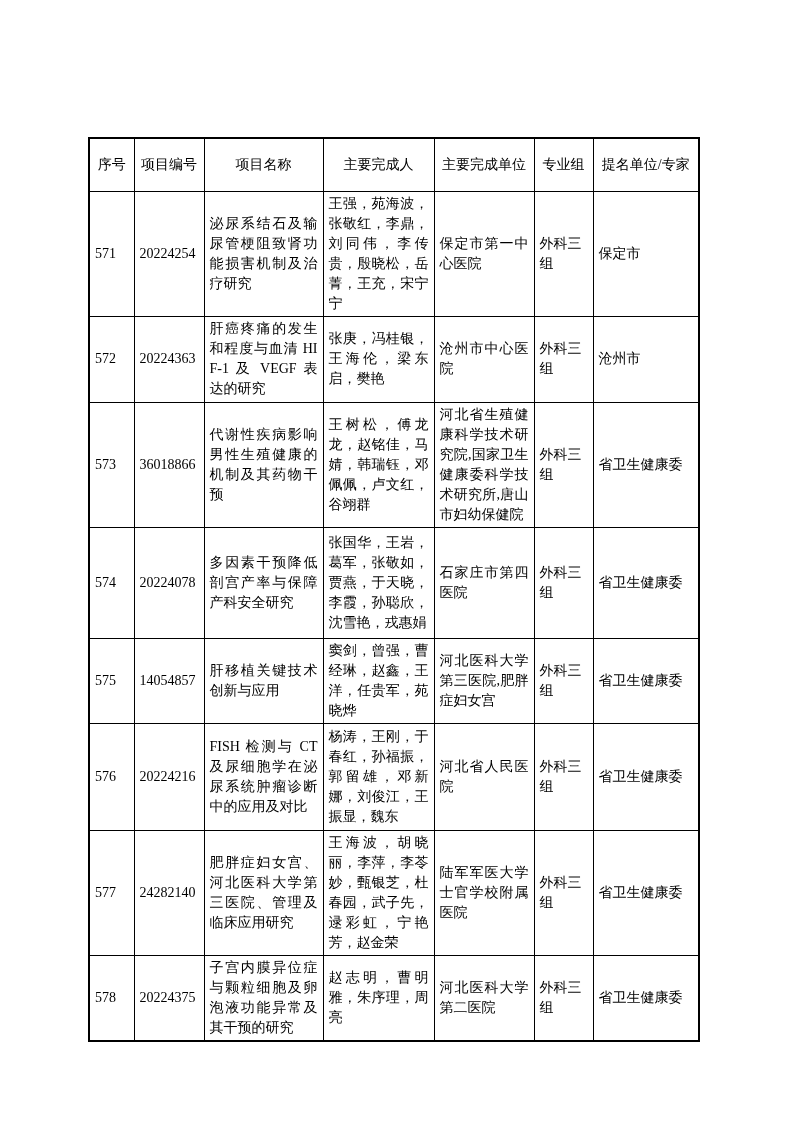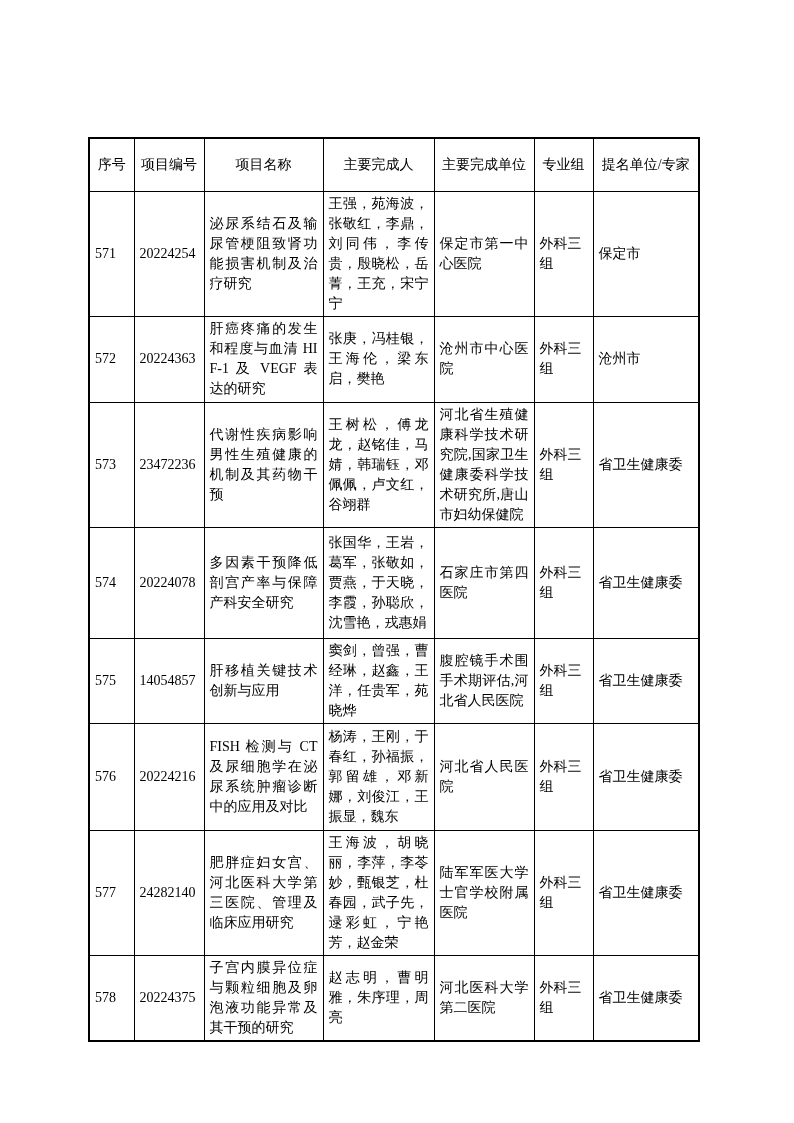--- a/index.html
+++ b/index.html
@@ -88,42 +88,42 @@
     <td class="c-seq">572</td>
     <td class="c-code">20224363</td>
     <td class="c-name">肝癌疼痛的发生和程度与血清 HIF-1 及 VEGF 表达的研究</td>
     <td class="c-people">张庚，冯桂银，王海伦，梁东启，樊艳</td>
     <td class="c-org">沧州市中心医院</td>
     <td class="c-group">外科三组</td>
     <td class="c-nominee">沧州市</td>
   </tr>
         <tr style="height: 123px;">
     <td class="c-seq">573</td>
-    <td class="c-code">23472236</td>
+    <td class="c-code">36018866</td>
     <td class="c-name">代谢性疾病影响男性生殖健康的机制及其药物干预</td>
     <td class="c-people">王树松，傅龙龙，赵铭佳，马婧，韩瑞钰，邓佩佩，卢文红，谷翊群</td>
     <td class="c-org">河北省生殖健康科学技术研究院,国家卫生健康委科学技术研究所,唐山市妇幼保健院</td>
     <td class="c-group">外科三组</td>
     <td class="c-nominee">省卫生健康委</td>
   </tr>
         <tr style="height: 111px;">
     <td class="c-seq">574</td>
     <td class="c-code">20224078</td>
     <td class="c-name">多因素干预降低剖宫产率与保障产科安全研究</td>
     <td class="c-people">张国华，王岩，葛军，张敬如，贾燕，于天晓，李霞，孙聪欣，沈雪艳，戎惠娟</td>
     <td class="c-org">石家庄市第四医院</td>
     <td class="c-group">外科三组</td>
     <td class="c-nominee">省卫生健康委</td>
   </tr>
         <tr style="height: 82px;">
     <td class="c-seq">575</td>
     <td class="c-code">14054857</td>
     <td class="c-name">肝移植关键技术创新与应用</td>
     <td class="c-people">窦剑，曾强，曹经琳，赵鑫，王洋，任贵军，苑晓烨</td>
-    <td class="c-org">腹腔镜手术围手术期评估,河北省人民医院</td>
+    <td class="c-org">河北医科大学第三医院,肥胖症妇女宫</td>
     <td class="c-group">外科三组</td>
     <td class="c-nominee">省卫生健康委</td>
   </tr>
         <tr style="height: 107px;">
     <td class="c-seq">576</td>
     <td class="c-code">20224216</td>
     <td class="c-name">FISH 检测与 CT 及尿细胞学在泌尿系统肿瘤诊断中的应用及对比</td>
     <td class="c-people">杨涛，王刚，于春红，孙福振，郭留雄，邓新娜，刘俊江，王振显，魏东</td>
     <td class="c-org">河北省人民医院</td>
     <td class="c-group">外科三组</td>

